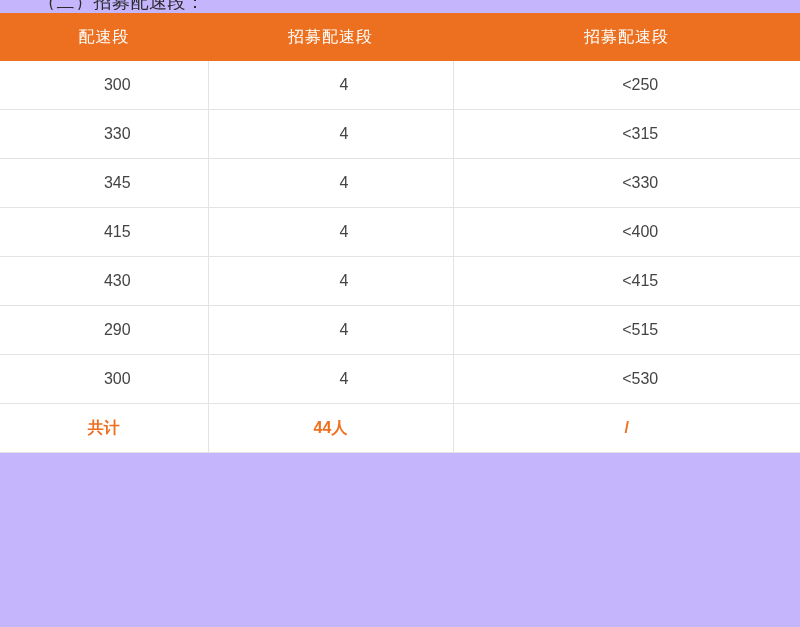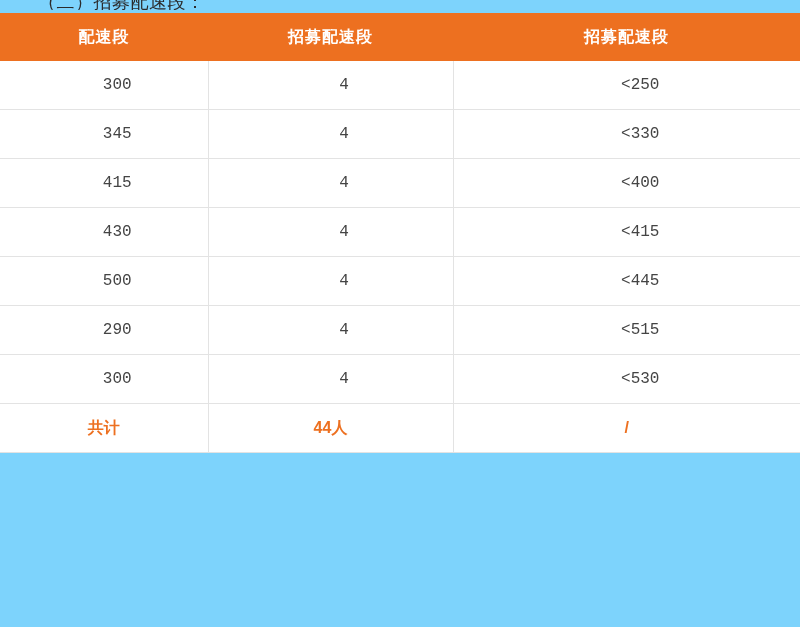--- a/index.html
+++ b/index.html
@@ -11,21 +11,21 @@
     width: 800px;
     height: 627px;
     overflow: hidden;
     font-family: "Liberation Sans", sans-serif;
     color: #3f3f3f;
   }
   .page {
     position: relative;
     width: 800px;
     height: 627px;
-    background: #7dd3fc;
+    background: #c4b5fd;
   }
   .intro-line {
     position: absolute;
     top: -8px;
     left: 38px;
     font-size: 18px;
     color: #2b2b2b;
     white-space: nowrap;
     overflow: hidden;
     height: 18px;
@@ -37,21 +37,21 @@
     top: 13px;
     left: 0;
     width: 800px;
     border-collapse: collapse;
     table-layout: fixed;
   }
   table.pace-table thead th {
     background: #ed7020;
     color: #ffffff;
     font-size: 16px;
-    font-weight: bold;
+    font-weight: normal;
     height: 46px;
     text-align: center;
     vertical-align: middle;
     letter-spacing: 1px;
     border: none;
   }
   table.pace-table tbody td {
     height: 46px;
     text-align: center;
     vertical-align: middle;
@@ -65,21 +65,21 @@
     border-right: none;
   }
   table.pace-table tbody tr.total-row td {
     color: #ed7020;
     font-weight: bold;
     border-bottom: 1px solid #e3e3e3;
   }
   .col1 { width: 208px; }
   .col2 { width: 245px; }
   .col3 { width: 347px; }
-  .num { font-family: Liberation Mono, monospace; padding-left: 28px; }
+  .num { font-family: Liberation Sans, sans-serif; padding-left: 28px; }
 </style>
 </head>
 <body>
 
 <div class="page">
 
   <div class="intro-line">（二）招募配速段：</div>
 
   <table class="pace-table">
     <colgroup>
@@ -94,38 +94,38 @@
         <th>招募配速段</th>
       </tr>
     </thead>
     <tbody>
       <tr>
         <td class="num">300</td>
         <td class="num">4</td>
         <td class="num">&lt;250</td>
       </tr>
       <tr>
+        <td class="num">330</td>
+        <td class="num">4</td>
+        <td class="num">&lt;315</td>
+      </tr>
+      <tr>
         <td class="num">345</td>
         <td class="num">4</td>
         <td class="num">&lt;330</td>
       </tr>
       <tr>
         <td class="num">415</td>
         <td class="num">4</td>
         <td class="num">&lt;400</td>
       </tr>
       <tr>
         <td class="num">430</td>
         <td class="num">4</td>
         <td class="num">&lt;415</td>
-      </tr>
-      <tr>
-        <td class="num">500</td>
-        <td class="num">4</td>
-        <td class="num">&lt;445</td>
       </tr>
       <tr>
         <td class="num">290</td>
         <td class="num">4</td>
         <td class="num">&lt;515</td>
       </tr>
       <tr>
         <td class="num">300</td>
         <td class="num">4</td>
         <td class="num">&lt;530</td>

